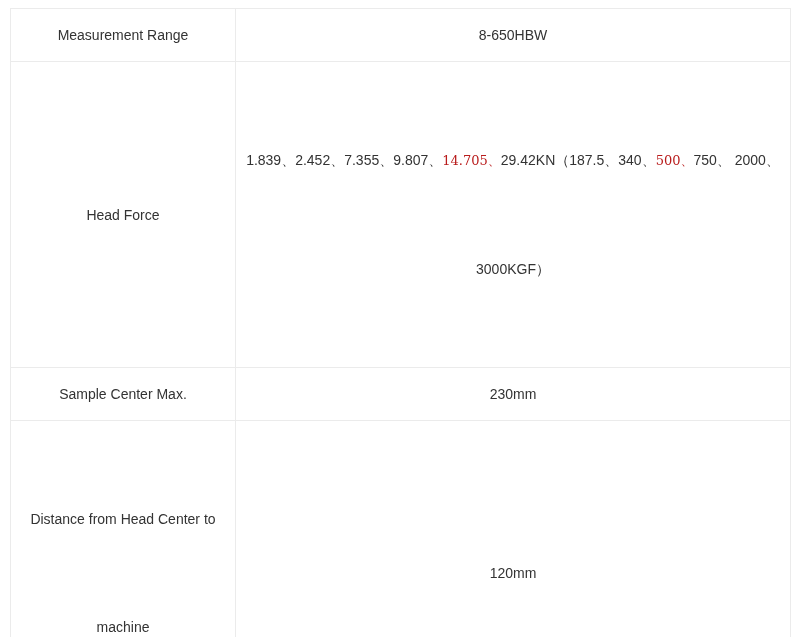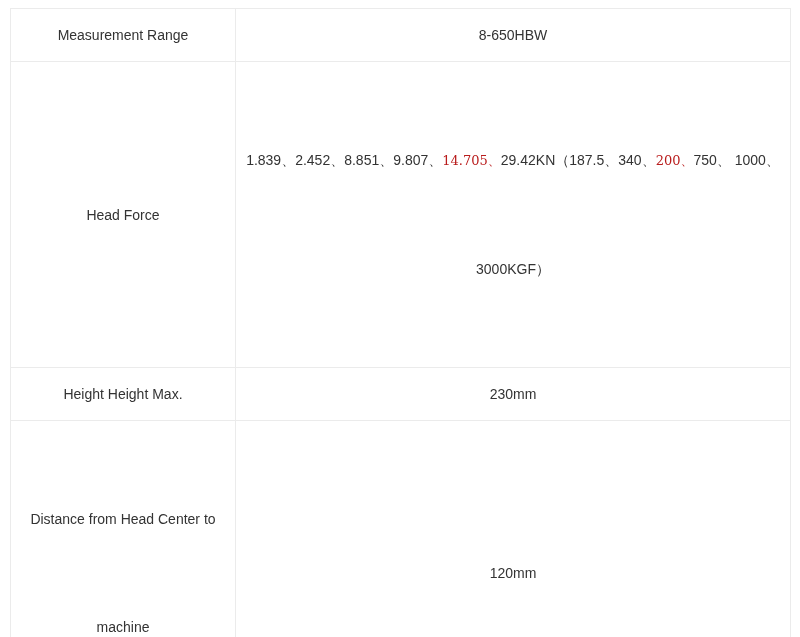--- a/index.html
+++ b/index.html
@@ -51,26 +51,26 @@
       <col class="value-col">
     </colgroup>
     <tbody>
       <tr>
         <td>Measurement Range</td>
         <td>8-650HBW</td>
       </tr>
       <tr>
         <td>Head Force</td>
         <td>
-          <span class="cell-line"><span>1.839、2.452、8.851、9.807、</span><span class="alt-num">14.705、</span><span>29.42KN（187.5、340、</span><span class="alt-num">200、</span><span>750、 1000、</span></span>
+          <span class="cell-line"><span>1.839、2.452、7.355、9.807、</span><span class="alt-num">14.705、</span><span>29.42KN（187.5、340、</span><span class="alt-num">500、</span><span>750、 2000、</span></span>
           <span class="cell-line">3000KGF）</span>
         </td>
       </tr>
       <tr>
-        <td>Height Height Max.</td>
+        <td>Sample Center Max.</td>
         <td>230mm</td>
       </tr>
       <tr>
         <td>
           <span class="cell-line">Distance from Head Center to</span>
           <span class="cell-line">machine</span>
         </td>
         <td>120mm</td>
       </tr>
 

